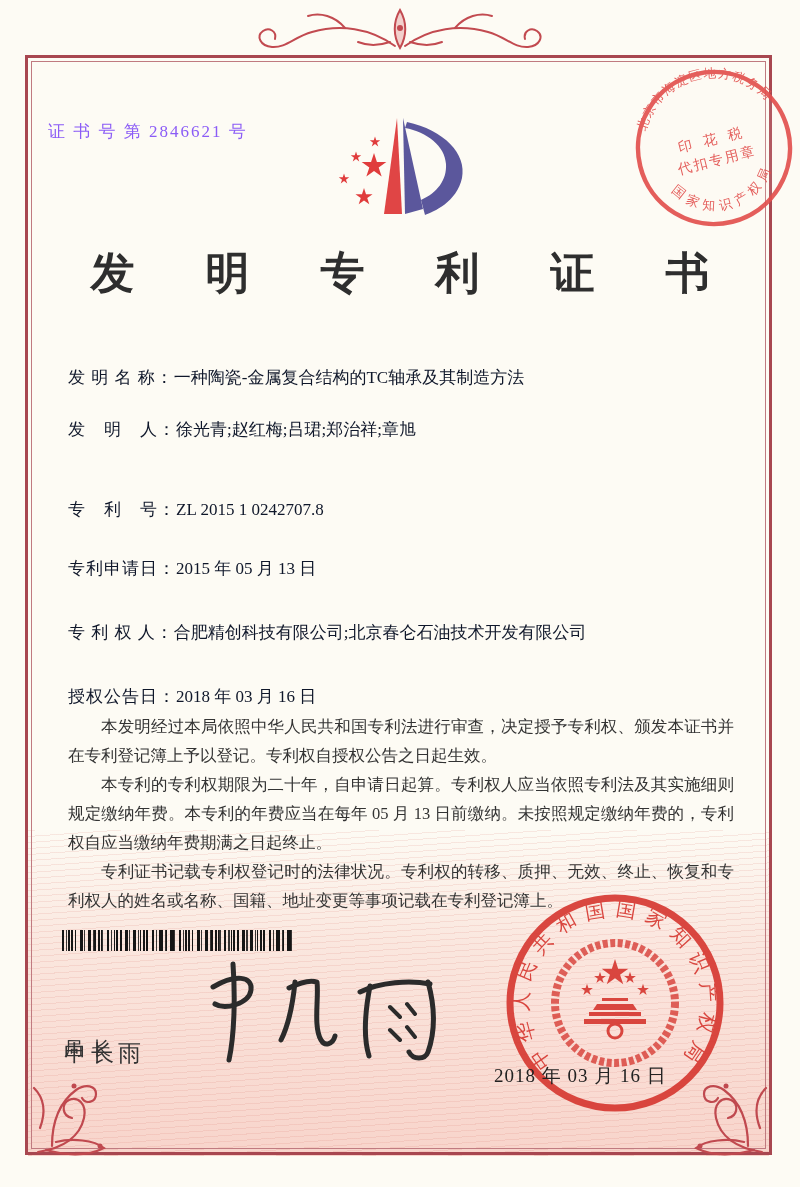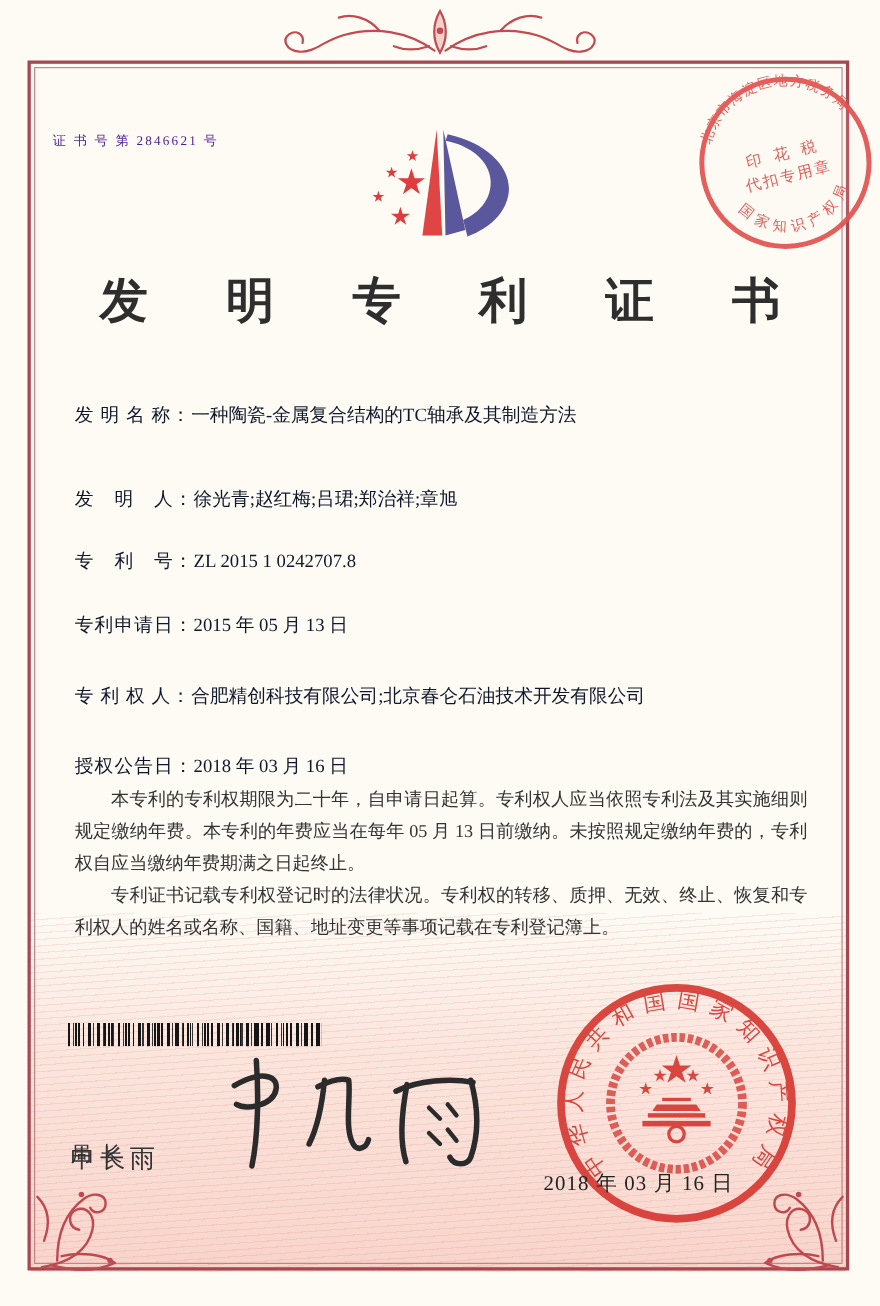--- a/index.html
+++ b/index.html
@@ -24,36 +24,36 @@
   .frame{
     position:absolute;left:25px;top:55px;width:747px;height:1100px;
     border:3px solid #a84750;z-index:2;box-sizing:border-box;
   }
   .frame::after{
     content:"";position:absolute;inset:3px;border:1px solid #c07a80;
   }
 
   .cert-no{
     position:absolute;left:48px;top:120px;
-    font-size:12px;letter-spacing:2px;color:#4c1d95;z-index:5;
+    font-size:17px;letter-spacing:2px;color:#8b5cf6;z-index:5;
   }
 
   .logo{position:absolute;left:318px;top:88px;z-index:5;}
   .tax-stamp{position:absolute;left:630px;top:64px;z-index:6;opacity:.92;}
 
   .title{
     position:absolute;left:0;top:244px;width:800px;text-align:center;
     font-size:44px;font-weight:700;color:#2e2e2e;
     letter-spacing:30px;padding-left:30px;box-sizing:border-box;z-index:5;
   }
 
   .fields{position:absolute;left:68px;top:366px;width:670px;z-index:5;}
   .field{position:absolute;left:0;font-size:17px;color:#0f172a;white-space:nowrap;}
   .field .lab{letter-spacing:1px;}
-  .f0{top:0px;} .f1{top:76px;} .f2{top:132px;} .f3{top:191px;} .f4{top:255px;} .f5{top:319px;}
+  .f0{top:0px;} .f1{top:52px;} .f2{top:132px;} .f3{top:191px;} .f4{top:255px;} .f5{top:319px;}
 
   .body-text{
     position:absolute;left:68px;top:712px;width:666px;z-index:5;
     font-size:16.5px;line-height:29px;color:#333;text-align:justify;
   }
   .body-text p{margin:0;text-indent:2em;}
 
   .barcode{
     position:absolute;left:62px;top:930px;width:230px;height:21px;z-index:5;
     background-image:
@@ -160,20 +160,21 @@
   <div class="fields">
     <div class="field f0"><span class="lab">发 明 名 称：</span><span>一种陶瓷-金属复合结构的TC轴承及其制造方法</span></div>
     <div class="field f1"><span class="lab">发　明　人：</span><span>徐光青;赵红梅;吕珺;郑治祥;章旭</span></div>
     <div class="field f2"><span class="lab">专　利　号：</span><span>ZL 2015 1 0242707.8</span></div>
     <div class="field f3"><span class="lab">专利申请日：</span><span>2015 年 05 月 13 日</span></div>
     <div class="field f4"><span class="lab">专 利 权 人：</span><span>合肥精创科技有限公司;北京春仑石油技术开发有限公司</span></div>
     <div class="field f5"><span class="lab">授权公告日：</span><span>2018 年 03 月 16 日</span></div>
   </div>
 
   <div class="body-text">
+    <p>本发明经过本局依照中华人民共和国专利法进行审查，决定授予专利权、颁发本证书并在专利登记簿上予以登记。专利权自授权公告之日起生效。</p>
     <p>本专利的专利权期限为二十年，自申请日起算。专利权人应当依照专利法及其实施细则规定缴纳年费。本专利的年费应当在每年 05 月 13 日前缴纳。未按照规定缴纳年费的，专利权自应当缴纳年费期满之日起终止。</p>
     <p>专利证书记载专利权登记时的法律状况。专利权的转移、质押、无效、终止、恢复和专利权人的姓名或名称、国籍、地址变更等事项记载在专利登记簿上。</p>
   </div>
 
   <div class="barcode"></div>
 
   <svg class="big-seal" width="230" height="230" viewBox="0 0 230 230">
     <defs>
       <path id="sealArc" d="M 53.5,176.5 A 87,87 0 1 1 176.5,176.5"></path>
     </defs>

